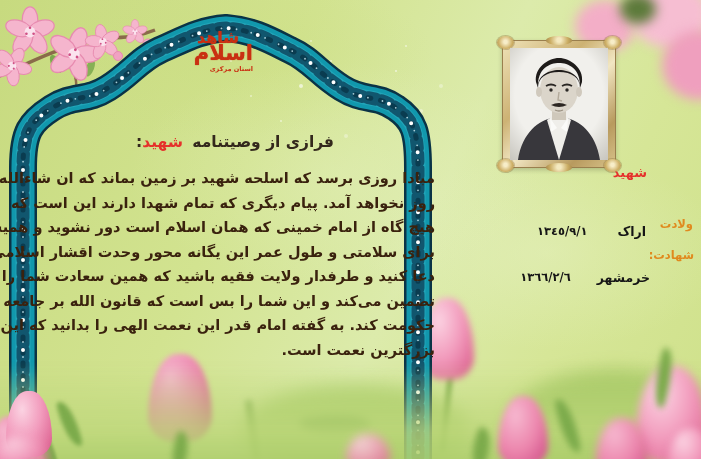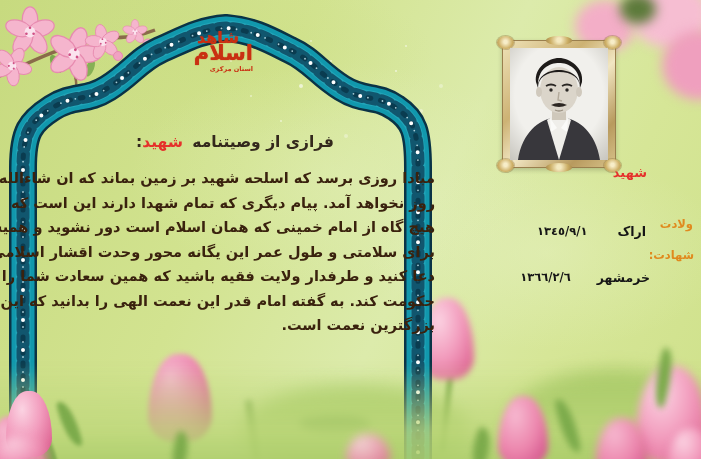--- a/index.html
+++ b/index.html
@@ -148,20 +148,21 @@
     <span>فرازی از وصیتنامه</span>
     <span class="hl">شهید</span><span>:</span>
   </div>
 
   <div class="will-text">
     <div class="line">مبادا روزی برسد که اسلحه شهید بر زمین بماند که ان شاءالله آن</div>
     <div class="line">روز نخواهد آمد. پیام دیگری که تمام شهدا دارند این است که</div>
     <div class="line">هیچ گاه از امام خمینی که همان اسلام است دور نشوید و همیشه</div>
     <div class="line">برای سلامتی و طول عمر این یگانه محور وحدت اقشار اسلامی</div>
     <div class="line">دعا کنید و طرفدار ولایت فقیه باشید که همین سعادت شما را</div>
+    <div class="line">تضمین می‌کند و این شما را بس است که قانون الله بر جامعه</div>
     <div class="line">حکومت کند. به گفته امام قدر این نعمت الهی را بدانید که این</div>
     <div class="line">بزرگترین نعمت است.</div>
   </div>
 
   <div class="photo-frame">
     <div class="pf-corner" style="left:-5px;top:-4px;"></div>
     <div class="pf-corner" style="right:-5px;top:-4px;"></div>
     <div class="pf-corner" style="left:-5px;bottom:-4px;"></div>
     <div class="pf-corner" style="right:-5px;bottom:-4px;"></div>
     <div class="pf-bump" style="left:44px;top:-4px;"></div>

